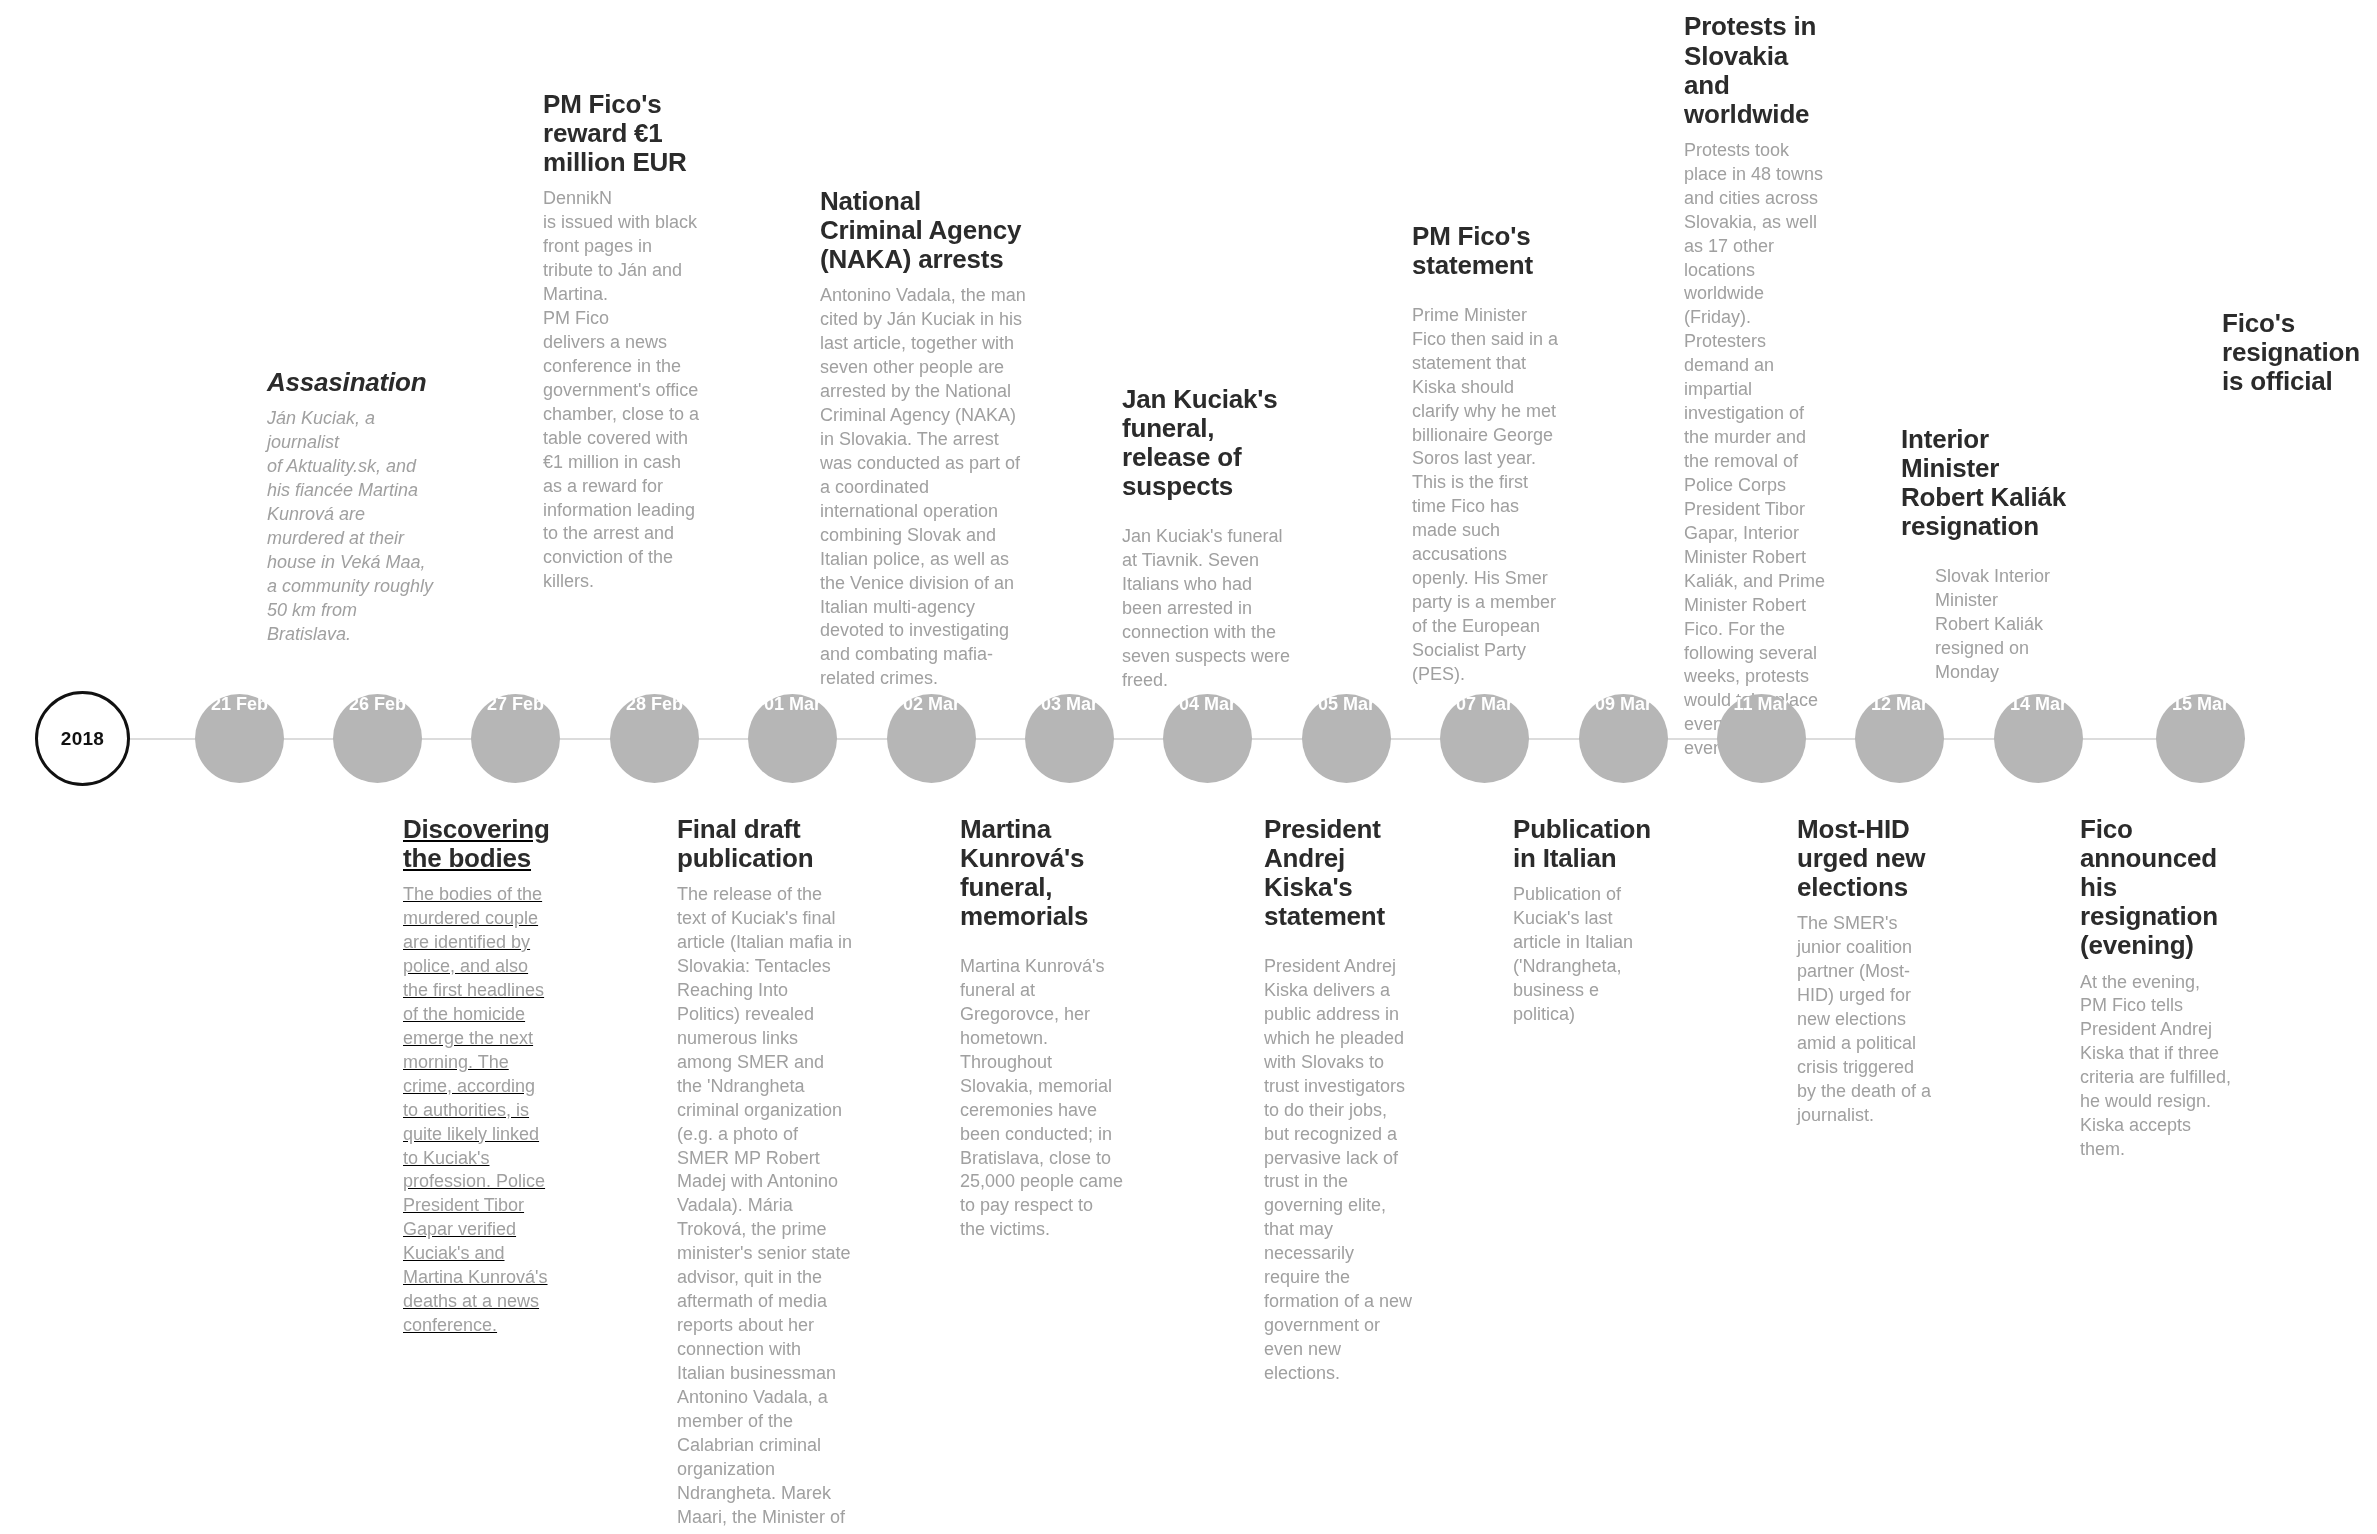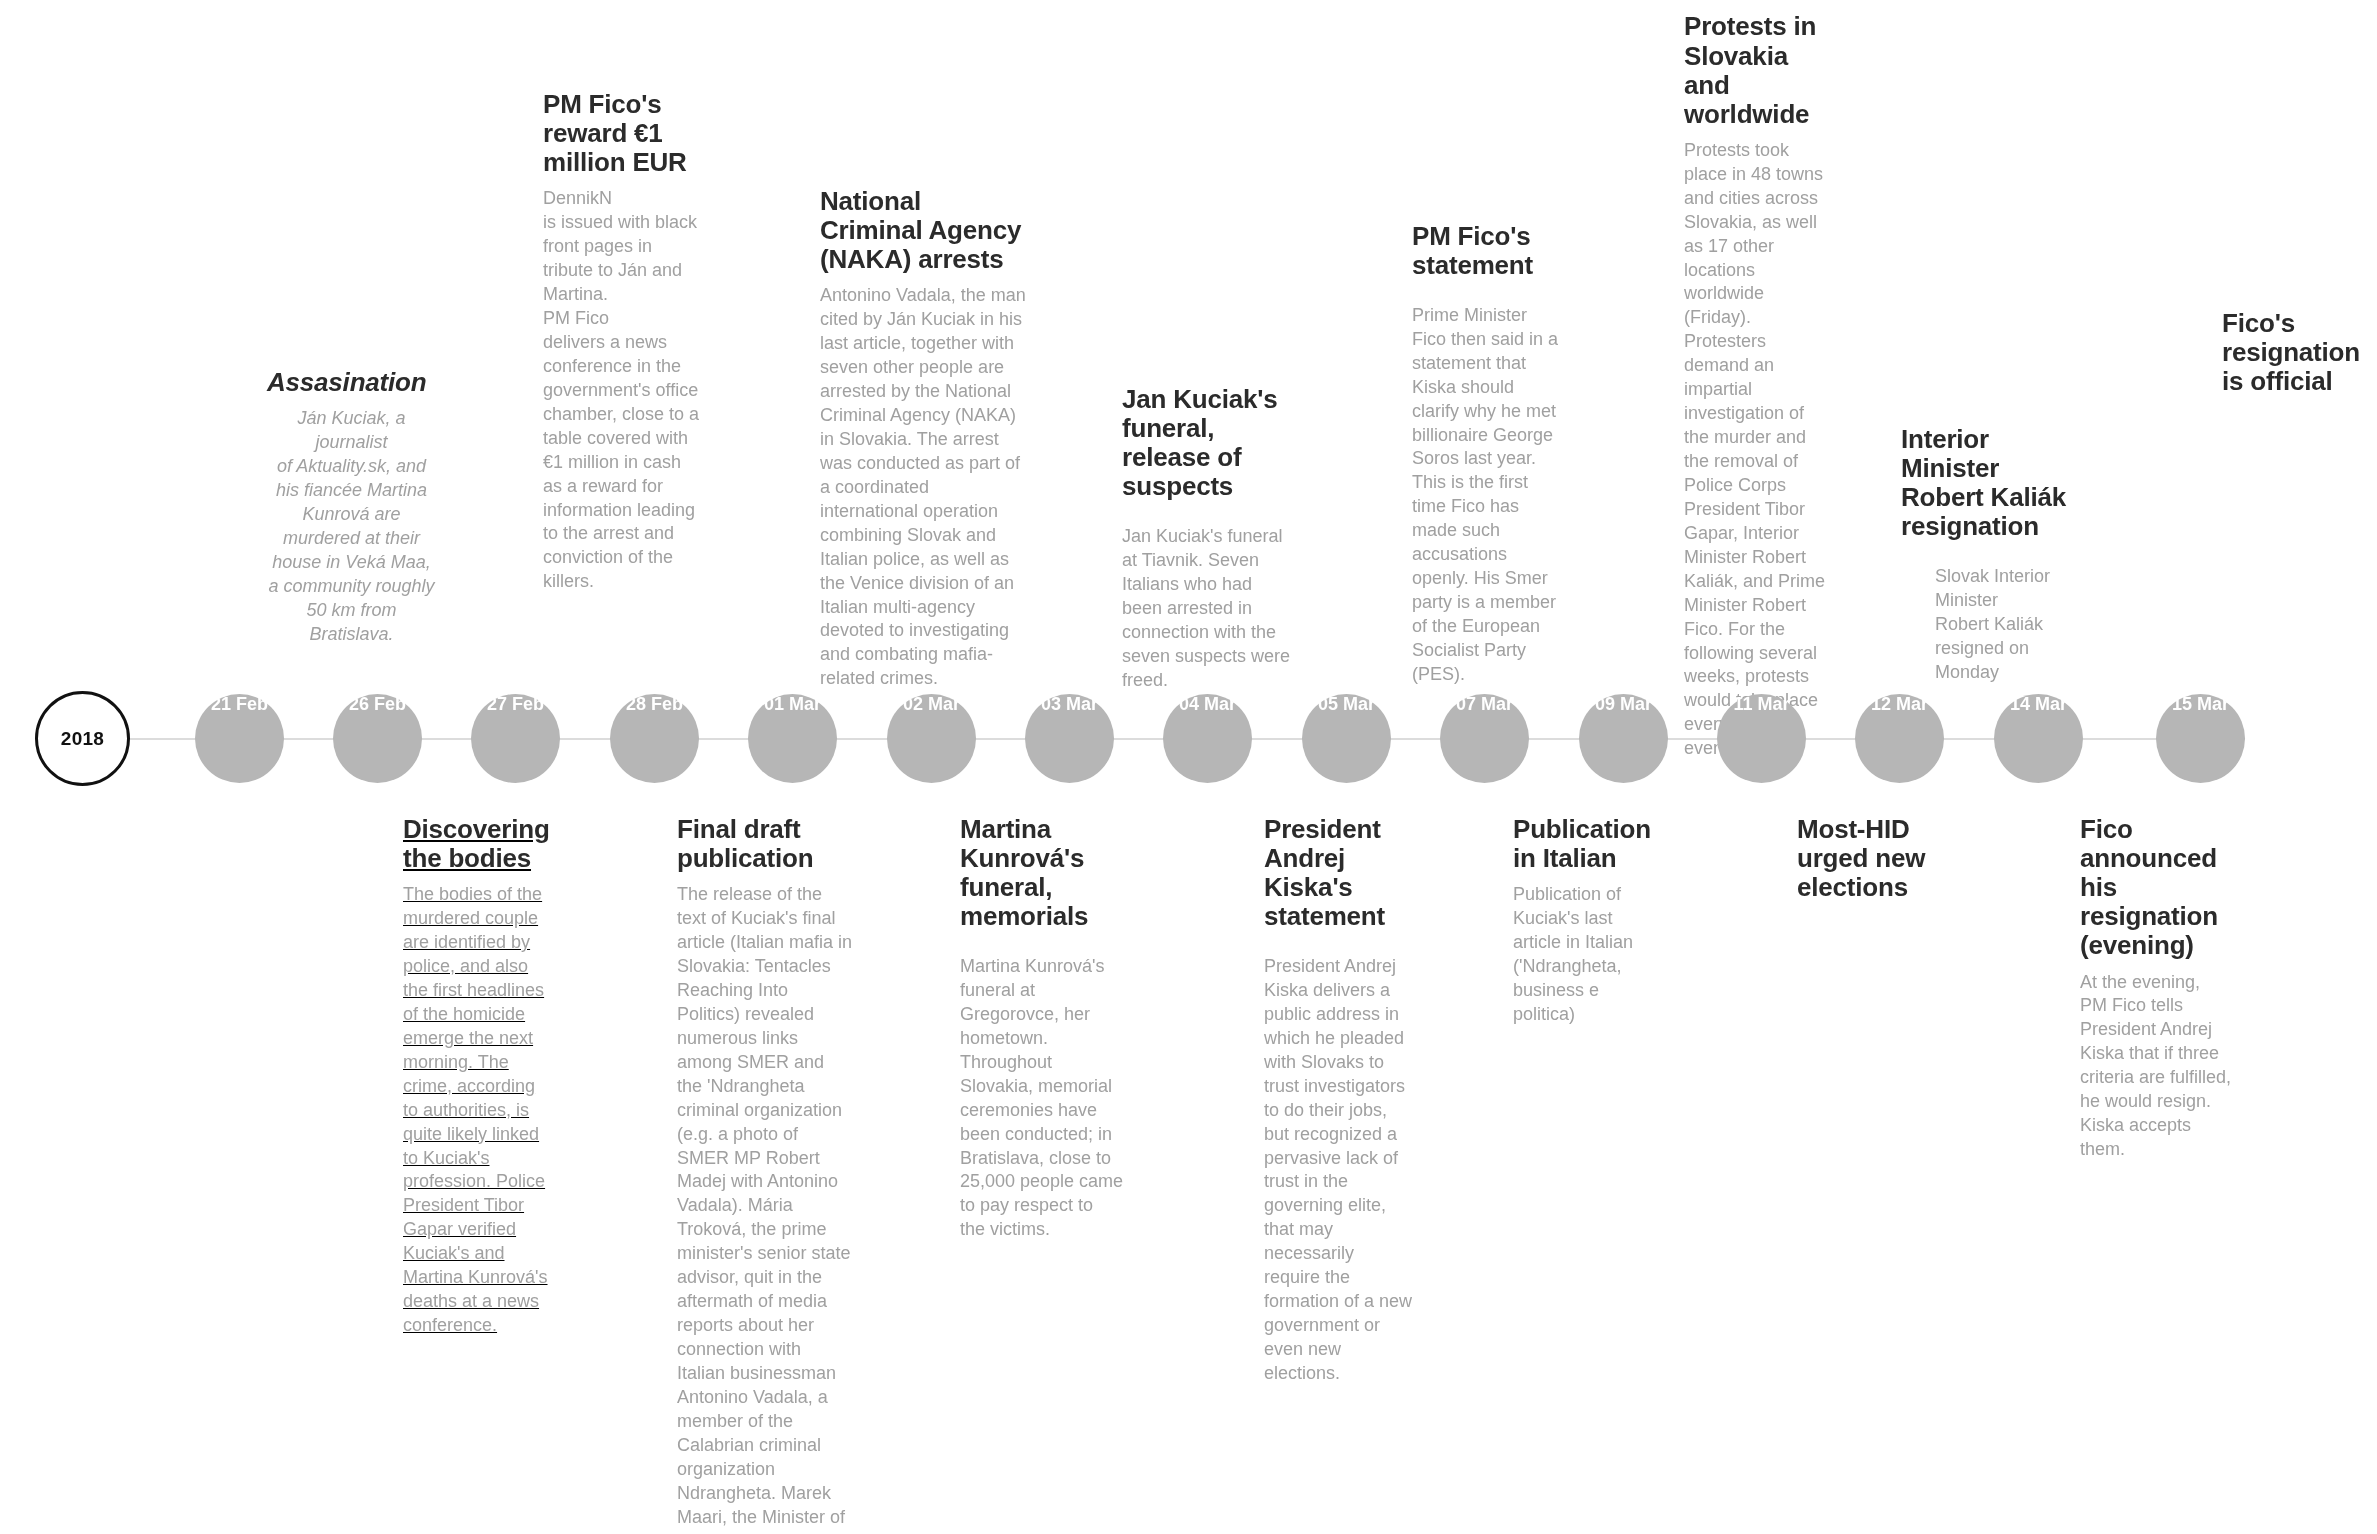--- a/index.html
+++ b/index.html
@@ -145,21 +145,21 @@
     </div>
   <div class="node" style="left:1994px">
       <span>14 Mar</span>
     </div>
   <div class="node" style="left:2156px">
       <span>15 Mar</span>
     </div>
 
   <div class="card" style="left:267px; top:368px; width:169px;font-style:italic;">
     <h3>Assasination</h3>
-    <p style="white-space: pre-line; text-align: center;">Ján Kuciak, a journalist
+    <p style="white-space: pre-line;">Ján Kuciak, a journalist
 of Aktuality.sk, and his fiancée Martina Kunrová are murdered at their house in Veká Maa, a community roughly 50 km from Bratislava.</p>
   </div>
 
   <div class="card" style="left:543px; top:90px; width:158px;">
     <h3>PM Fico's reward €1 million EUR</h3>
     <p style="white-space: pre-line;">DennikN
 is issued with black front pages in tribute to Ján and Martina.
 PM Fico
 delivers a news conference in the government's office chamber, close to a table covered with €1 million in cash as a reward for information leading to the arrest and conviction of the killers.</p>
   </div>
@@ -215,20 +215,21 @@
     <p style="white-space: pre-line;">President Andrej Kiska delivers a public address in which he pleaded with Slovaks to trust investigators to do their jobs, but recognized a pervasive lack of trust in the governing elite, that may necessarily require the formation of a new government or even new elections.</p>
   </div>
 
   <div class="card" style="left:1513px; top:815px; width:129px;">
     <h3>Publication in Italian</h3>
     <p style="white-space: pre-line;">Publication of Kuciak's last article in Italian ('Ndrangheta, business e politica)</p>
   </div>
 
   <div class="card" style="left:1797px; top:815px; width:141px;">
     <h3>Most-HID urged new elections</h3>
+    <p style="white-space: pre-line;">The SMER's junior coalition partner (Most-HID) urged for new elections amid a political crisis triggered by the death of a journalist.</p>
   </div>
 
   <div class="card" style="left:2080px; top:815px; width:152px;">
     <h3>Fico announced his resignation (evening)</h3>
     <p style="white-space: pre-line;">At the evening, PM Fico tells President Andrej Kiska that if three criteria are fulfilled, he would resign. Kiska accepts them.</p>
   </div>
 
 </div>
 
 

